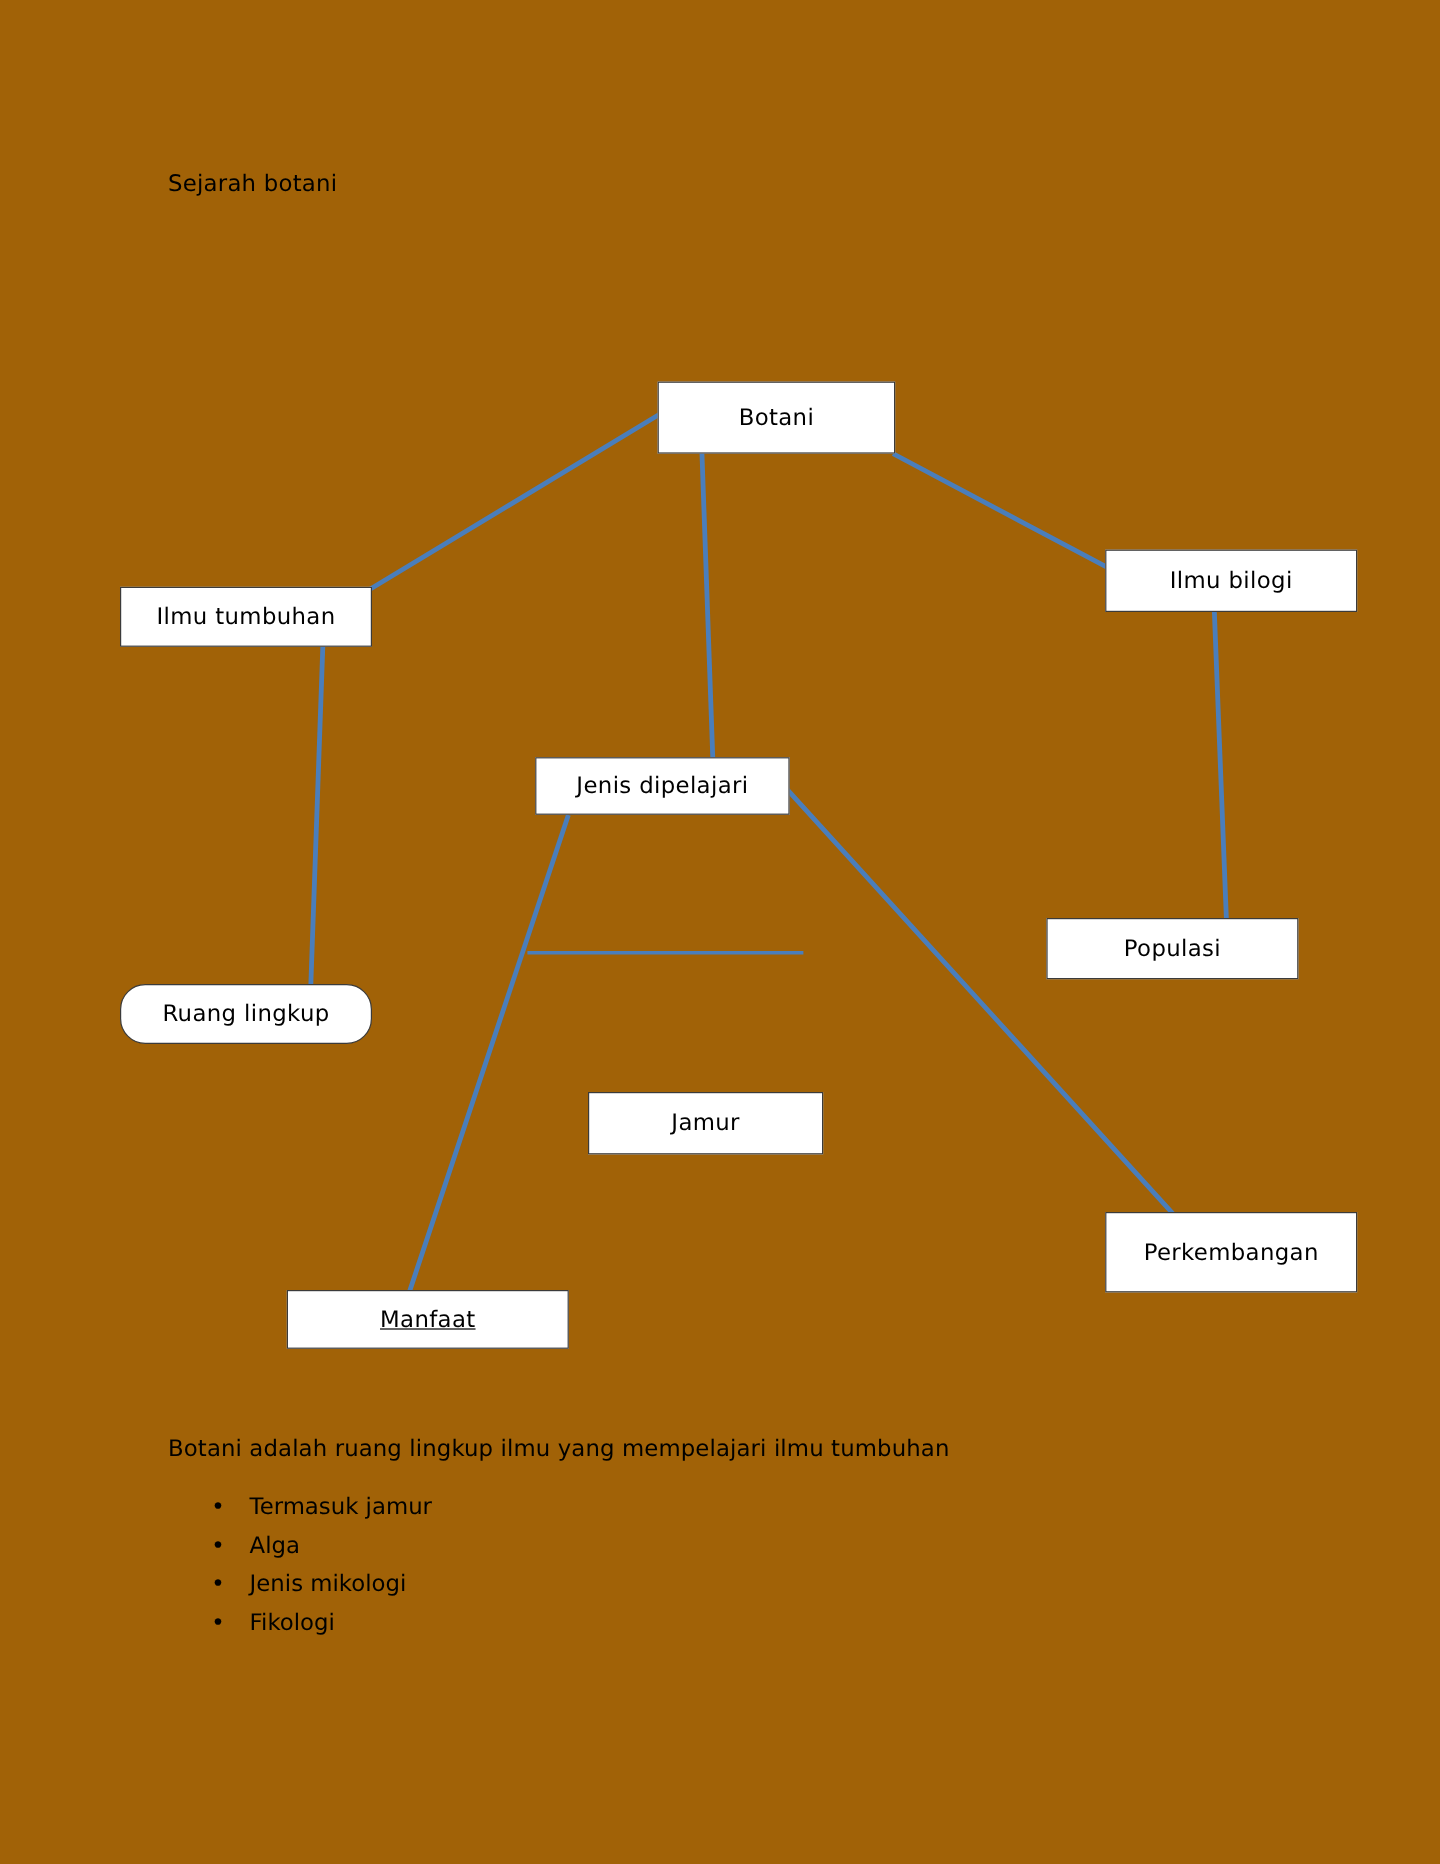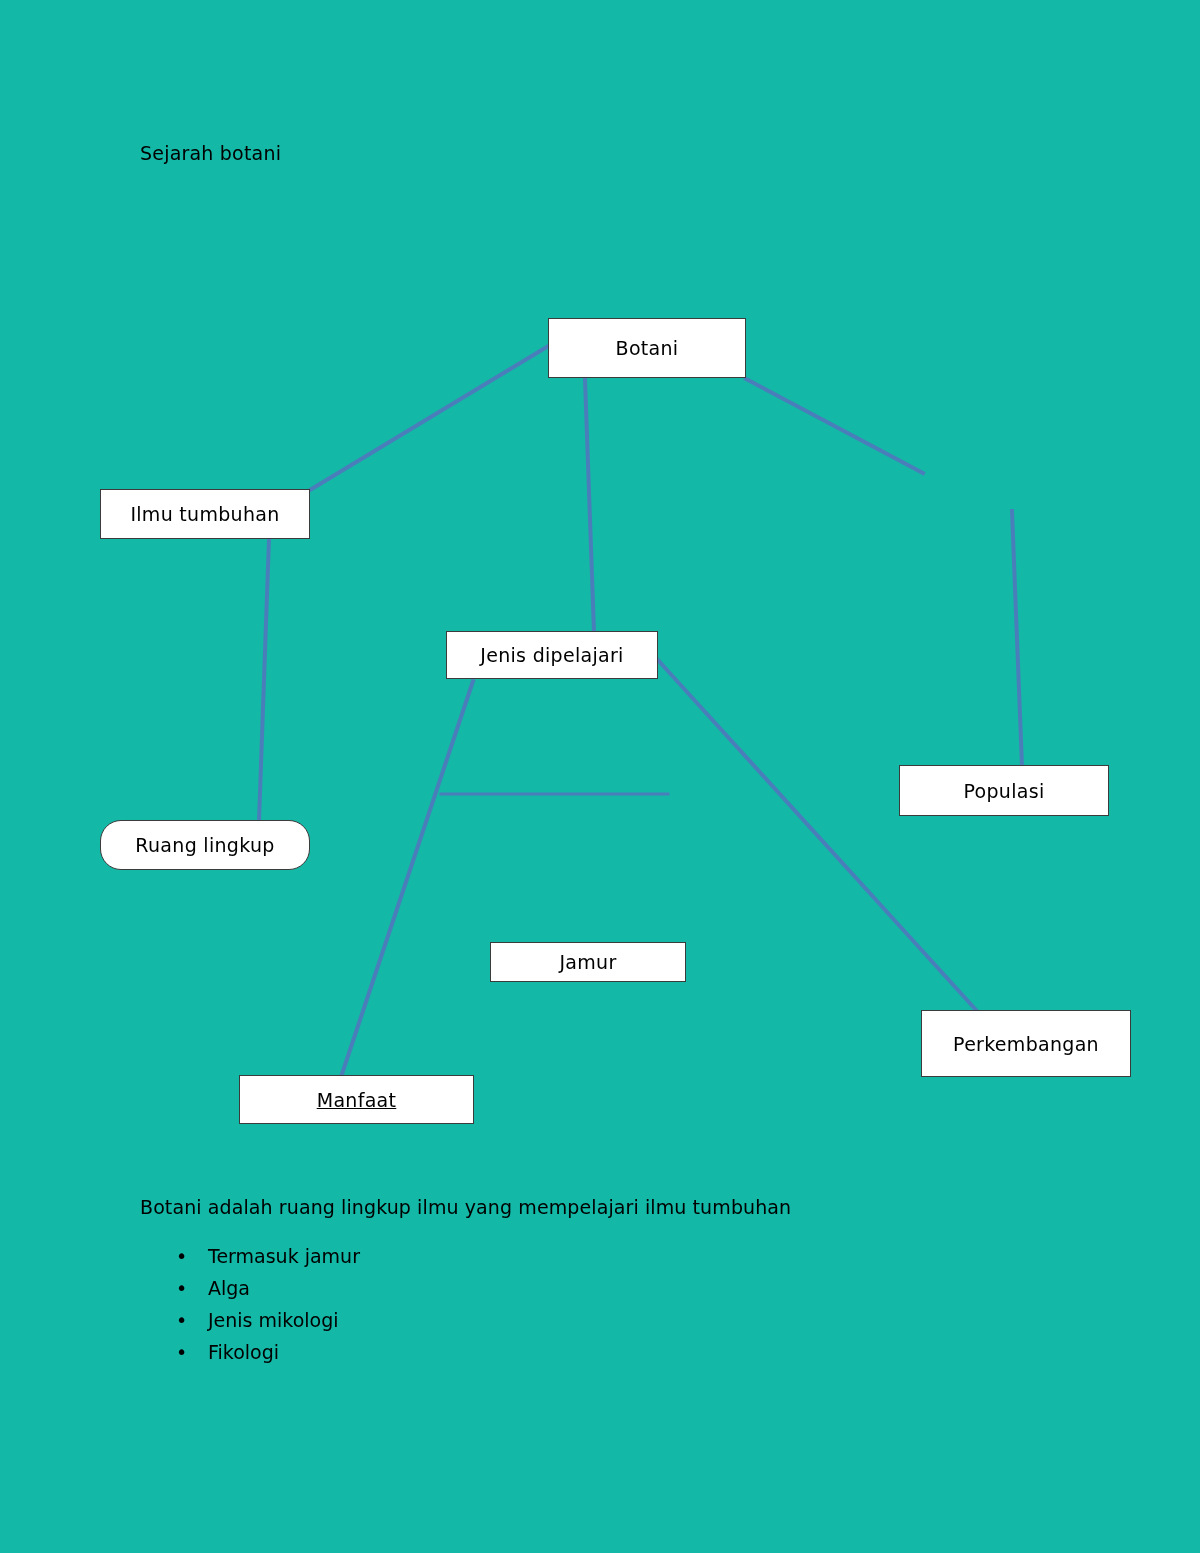--- a/index.html
+++ b/index.html
@@ -11,21 +11,21 @@
     width: 1200px;
     height: 1553px;
     position: relative;
     font-family: "DejaVu Sans", "Liberation Sans", sans-serif;
     color: #000000;
     overflow: hidden;
   }
   .page {
     position: absolute;
     inset: 0;
-    background: #14b8a6;
+    background: #a16207;
   }
   .doc-title {
     position: absolute;
     left: 140px;
     top: 140px;
     font-size: 19px;
     line-height: 26px;
     letter-spacing: 0.2px;
     white-space: nowrap;
   }
@@ -52,23 +52,23 @@
     z-index: 3;
   }
   .node-label {
     pointer-events: none;
   }
   
   #node-botani        { left: 548px;  top: 318px;  width: 198px; height: 60px; }
   #node-ilmu-tumbuhan { left: 100px;  top: 489px;  width: 210px; height: 50px; }
   #node-ilmu-bilogi   { left: 921px;  top: 458px;  width: 210px; height: 52px; }
   #node-jenis         { left: 446px;  top: 631px;  width: 212px; height: 48px; }
-  #node-populasi      { left: 872px;  top: 765px;  width: 210px; height: 51px; margin-left: 27px; }
+  #node-populasi      { left: 872px;  top: 765px;  width: 210px; height: 51px; }
   #node-ruang-lingkup { left: 100px;  top: 820px;  width: 210px; height: 50px; border-radius: 21px; }
-  #node-jamur         { left: 490px;  top: 910px;  width: 196px; height: 40px; margin-top: 32px; }
+  #node-jamur         { left: 490px;  top: 910px;  width: 196px; height: 52px; }
   #node-perkembangan  { left: 921px;  top: 1010px; width: 210px; height: 67px; }
   #node-manfaat       { left: 239px;  top: 1075px; width: 235px; height: 49px; text-decoration: underline; }
 
   
   .body-paragraph {
     position: absolute;
     left: 140px;
     top: 1194px;
     font-size: 19px;
     line-height: 27px;
@@ -121,20 +121,23 @@
   </svg>
 
   <div class="node" id="node-ilmu-tumbuhan">
     <span class="node-label">Ilmu tumbuhan</span>
   </div>
 
   <div class="node" id="node-botani">
     <span class="node-label">Botani</span>
   </div>
 
+  <div class="node" id="node-ilmu-bilogi">
+    <span class="node-label">Ilmu bilogi</span>
+  </div>
 
   <div class="node" id="node-jenis">
     <span class="node-label">Jenis dipelajari</span>
   </div>
 
   <div class="node" id="node-populasi">
     <span class="node-label">Populasi</span>
   </div>
 
   <div class="node" id="node-ruang-lingkup">

